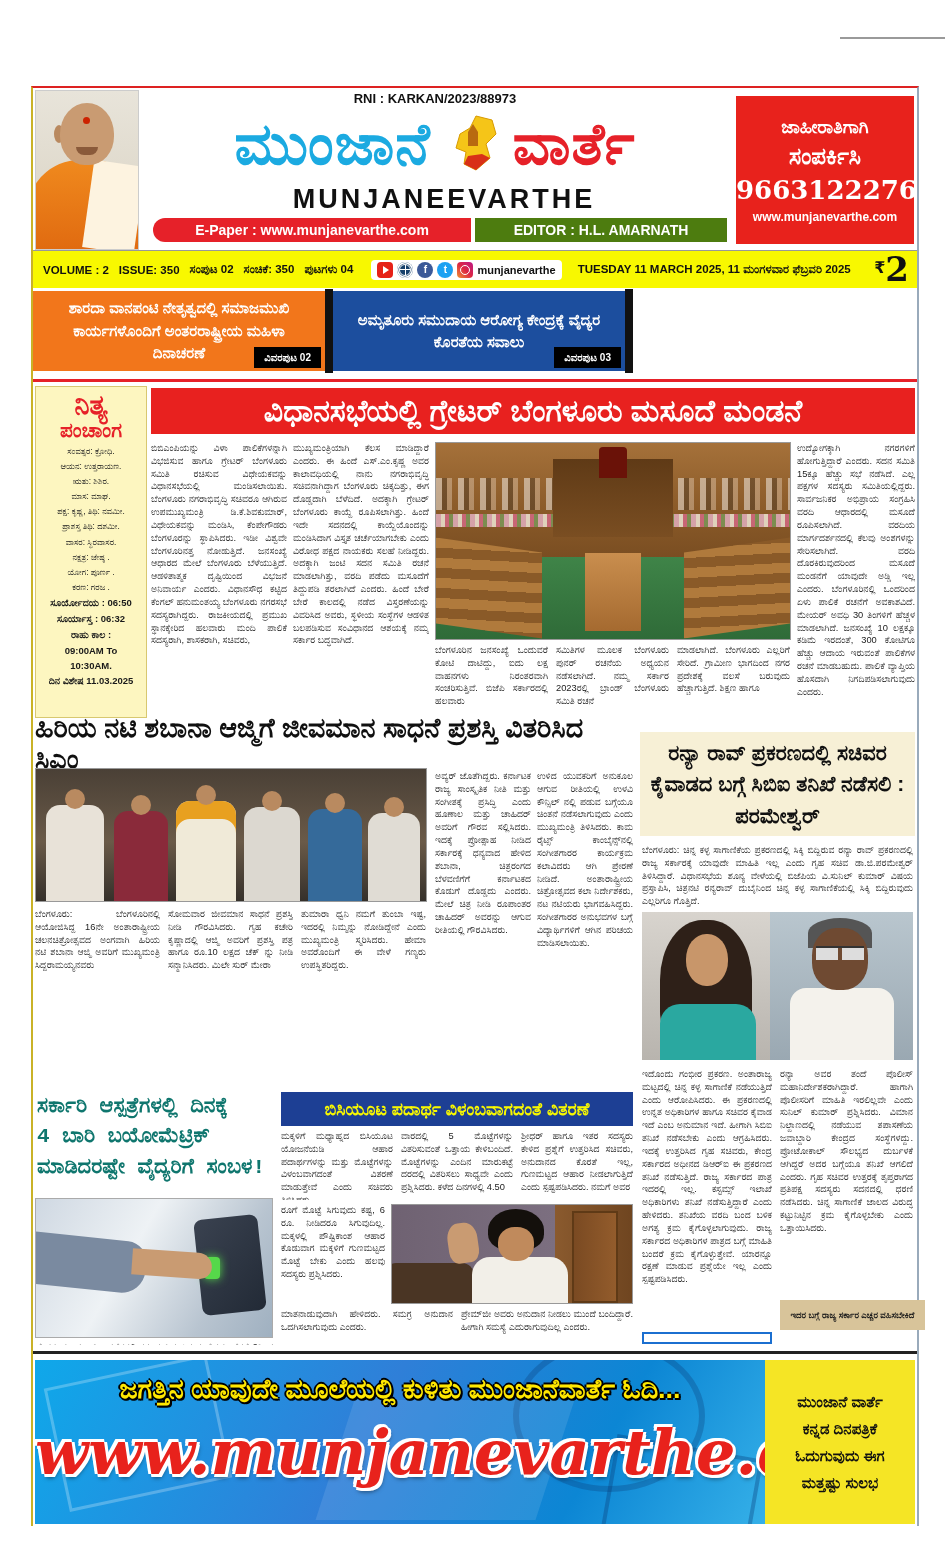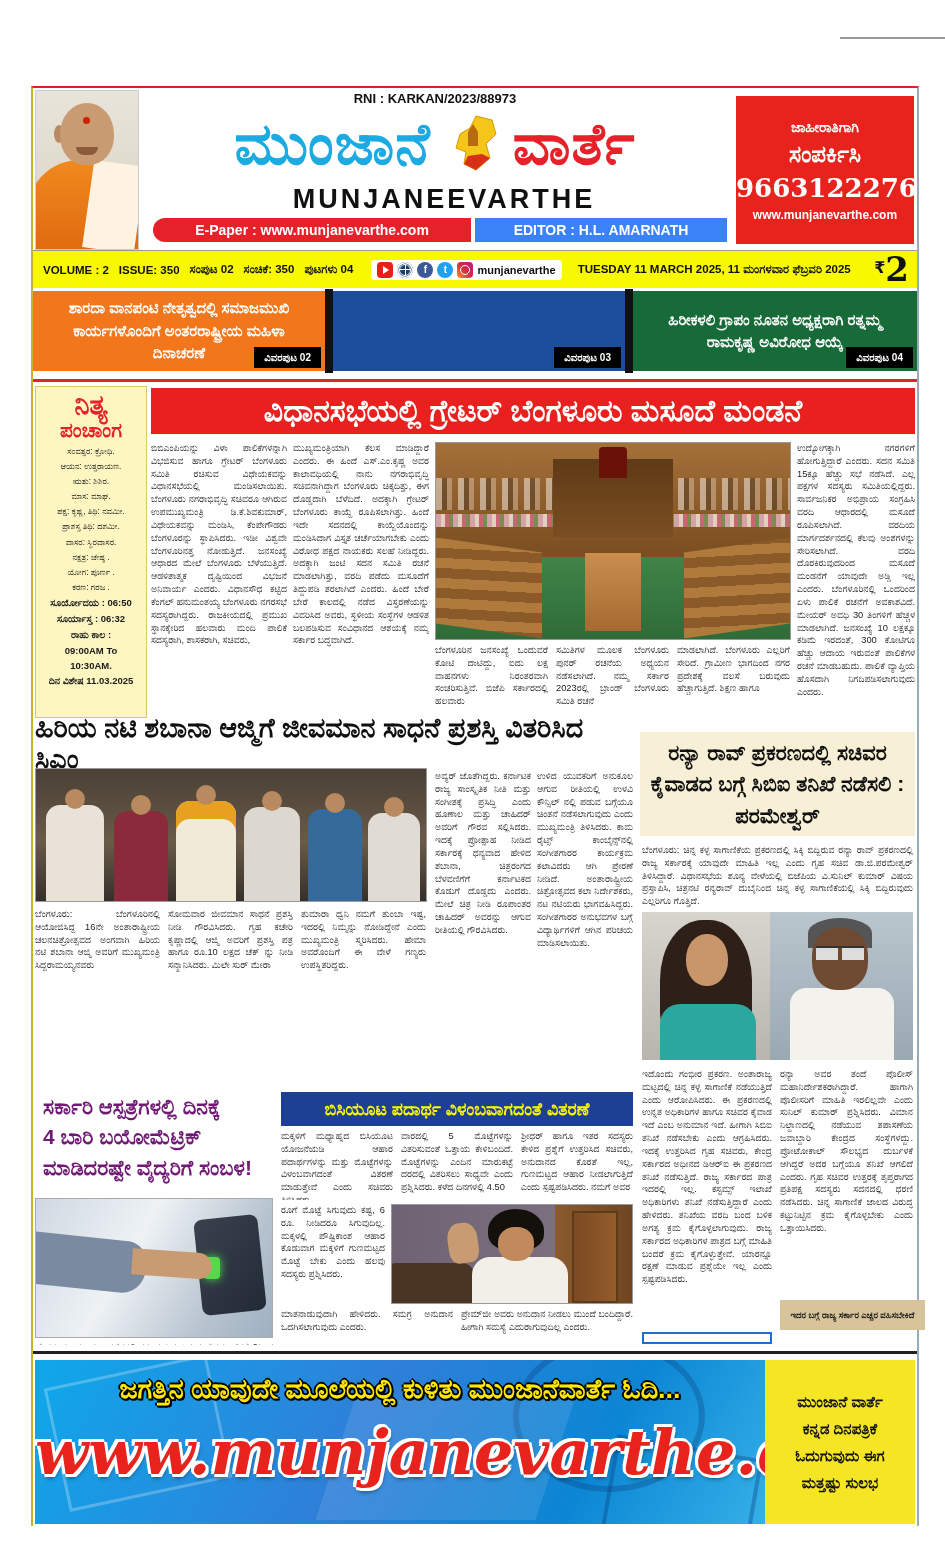--- a/index.html
+++ b/index.html
@@ -21,23 +21,23 @@
   .title-row{position:absolute;left:0;top:18px;width:100%;height:76px;display:flex;align-items:center;justify-content:center;gap:15px;}
   .t-blue{font-size:58px;font-weight:bold;color:#1baae1;letter-spacing:1px;line-height:1;}
   .t-red{font-size:58px;font-weight:bold;color:#e62129;letter-spacing:1px;line-height:1;}
   .map-icon{width:52px;height:60px;flex:0 0 auto;}
   .mh-sub{position:absolute;left:0;top:96px;width:100%;display:flex;justify-content:space-between;align-items:center;flex-direction:column;}
   .t-en{font-size:27px;font-weight:bold;color:#111;letter-spacing:3px;margin-left:18px;}
   .t-knsub{font-size:20px;font-weight:bold;color:#111;margin-right:40px;}
   .pill-row{position:absolute;left:0;top:130px;width:100%;display:flex;gap:4px;}
   .pill{height:24px;display:flex;align-items:center;justify-content:center;font-weight:bold;color:#fff;font-size:14px;}
   .pill.red{background:#e62129;width:318px;border-radius:12px 0 0 12px;margin-left:14px;}
-  .pill.blue{background:#3b82f6;width:252px;}
+  .pill.blue{background:#4d7c0f;width:252px;}
   .adbox{position:absolute;right:3px;top:8px;width:178px;height:148px;background:#e8221c;color:#fff;text-align:center;display:flex;flex-direction:column;justify-content:center;gap:5px;}
-  .adbox .l1{font-size:14px;font-weight:bold;}
+  .adbox .l1{font-size:18px;font-weight:bold;}
   .adbox .l2{font-size:23px;font-weight:bold;}
   .adbox .ph{font-size:26px;font-weight:bold;font-family:"DejaVu Serif",serif;}
   .adbox .st{font-size:12px;font-weight:bold;}
   
   #infobar{position:absolute;left:0;top:162px;width:884px;height:37px;background:#f8f800;border-top:1px solid #999;display:flex;align-items:center;font-weight:bold;font-size:11.5px;color:#111;}
   #infobar .seg{margin-left:10px;white-space:nowrap;}
   .socialwrap{display:flex;align-items:center;gap:4px;background:#fff;border-radius:4px;padding:2px 6px;margin-left:18px;}
   .sicon{width:16px;height:16px;border-radius:50%;display:flex;align-items:center;justify-content:center;color:#fff;font-size:10px;font-weight:bold;}
   .yt{background:#e62117;border-radius:4px;}
   .yt .tri{width:0;height:0;border-left:6px solid #fff;border-top:4px solid transparent;border-bottom:4px solid transparent;margin-left:2px;}
@@ -89,21 +89,21 @@
   #lower{position:absolute;left:0;top:632px;width:884px;height:625px;}
   #s2-headline{position:absolute;left:2px;top:4px;width:598px;height:40px;font-size:27px;font-weight:bold;color:#101010;display:flex;align-items:center;}
   #s2-photo{position:absolute;left:2px;top:48px;width:392px;height:134px;border:1px solid #999;box-sizing:border-box;overflow:hidden;background:linear-gradient(180deg,#4a4036,#6a5a48 55%,#35302a);}
   .p2{position:absolute;bottom:0;border-radius:14px 14px 0 0;}
   .p2 .hd{position:absolute;left:50%;transform:translateX(-50%);top:-16px;width:20px;height:20px;border-radius:50%;background:#b98a60;}
   #s2-colA{position:absolute;left:402px;top:50px;width:96px;height:316px;}
   #s2-colB{position:absolute;left:504px;top:50px;width:96px;height:316px;}
   #s2-caps{position:absolute;left:2px;top:188px;width:392px;height:178px;display:flex;gap:8px;}
   #s2-caps .cap{width:125px;}
   
-  #bio-h{position:absolute;left:10px;top:372px;width:238px;font-size:21px;font-weight:bold;line-height:1.45;color:#701a75;}
+  #bio-h{position:absolute;left:4px;top:372px;width:238px;font-size:21px;font-weight:bold;line-height:1.45;color:#0f766e;font-family:Liberation Mono, monospace;}
   #bio-photo{position:absolute;left:2px;top:478px;width:238px;height:140px;border:1px solid #aaa;box-sizing:border-box;overflow:hidden;background:linear-gradient(120deg,#cfd8e2,#eef2f5 40%,#b8c4d0 75%,#9fb0c0);}
   .bio-sleeve{position:absolute;left:-10px;top:38px;width:120px;height:52px;background:#7a8aa0;border-radius:0 20px 24px 0;transform:rotate(6deg);}
   .bio-hand{position:absolute;left:96px;top:52px;width:80px;height:26px;background:#c99b72;border-radius:0 14px 12px 0;transform:rotate(4deg);}
   .bio-dev{position:absolute;right:10px;top:18px;width:64px;height:96px;background:linear-gradient(135deg,#3a4250,#222a36);border-radius:8px;transform:rotate(-6deg);}
   .bio-scan{position:absolute;right:52px;top:58px;width:16px;height:22px;background:#56d84a;border-radius:4px;box-shadow:0 0 10px #56d84a;}
   
   #meal-bar{position:absolute;left:248px;top:372px;width:352px;height:34px;background:#1d3f94;color:#f8f800;font-weight:bold;font-size:17.5px;display:flex;align-items:center;justify-content:center;}
   #meal-cols{position:absolute;left:248px;top:410px;width:352px;height:70px;display:flex;gap:8px;}
   #meal-cols .cap{width:112px;}
   #meal-left{position:absolute;left:248px;top:484px;width:104px;height:141px;}
@@ -219,27 +219,24 @@
       </span>
     </div>
 
     <div id="teasers">
       <div class="teaser tz1">
         <span>ಶಾರದಾ ವಾನಪಂಟಿ ನೇತೃತ್ವದಲ್ಲಿ ಸಮಾಜಮುಖಿ ಕಾರ್ಯಗಳೊಂದಿಗೆ ಅಂತರರಾಷ್ಟ್ರೀಯ ಮಹಿಳಾ ದಿನಾಚರಣೆ</span>
         <span class="tbadge">ವಿವರಪುಟ 02</span>
       </div>
       <div class="tsep"></div>
       <div class="teaser tz2">
+        <span>ಅಮೃತೂರು ಸಮುದಾಯ ಆರೋಗ್ಯ ಕೇಂದ್ರಕ್ಕೆ ವೈದ್ಯರ ಕೊರತೆಯ ಸವಾಲು</span>
         <span class="tbadge">ವಿವರಪುಟ 03</span>
       </div>
       <div class="tsep"></div>
-      <div class="teaser tz3">
-        <span>ಹಿರೀಕಳಲಿ ಗ್ರಾಪಂ ನೂತನ ಅಧ್ಯಕ್ಷರಾಗಿ ರತ್ನಮ್ಮ ರಾಮಕೃಷ್ಣ ಅವಿರೋಧ ಆಯ್ಕೆ</span>
-        <span class="tbadge">ವಿವರಪುಟ 04</span>
-      </div>
     </div>
 
     <div id="mainband">
       <div id="panchanga">
         <div class="pt">ನಿತ್ಯ</div>
         <div class="pt2">ಪಂಚಾಂಗ</div>
         <div class="pline">ಸಂವತ್ಸರ: ಕ್ರೋಧಿ.</div>
         <div class="pline">ಆಯನ: ಉತ್ತರಾಯಣ.</div>
         <div class="pline">ಋತು: ಶಿಶಿರ.</div>
         <div class="pline">ಮಾಸ: ಮಾಘ.</div>

